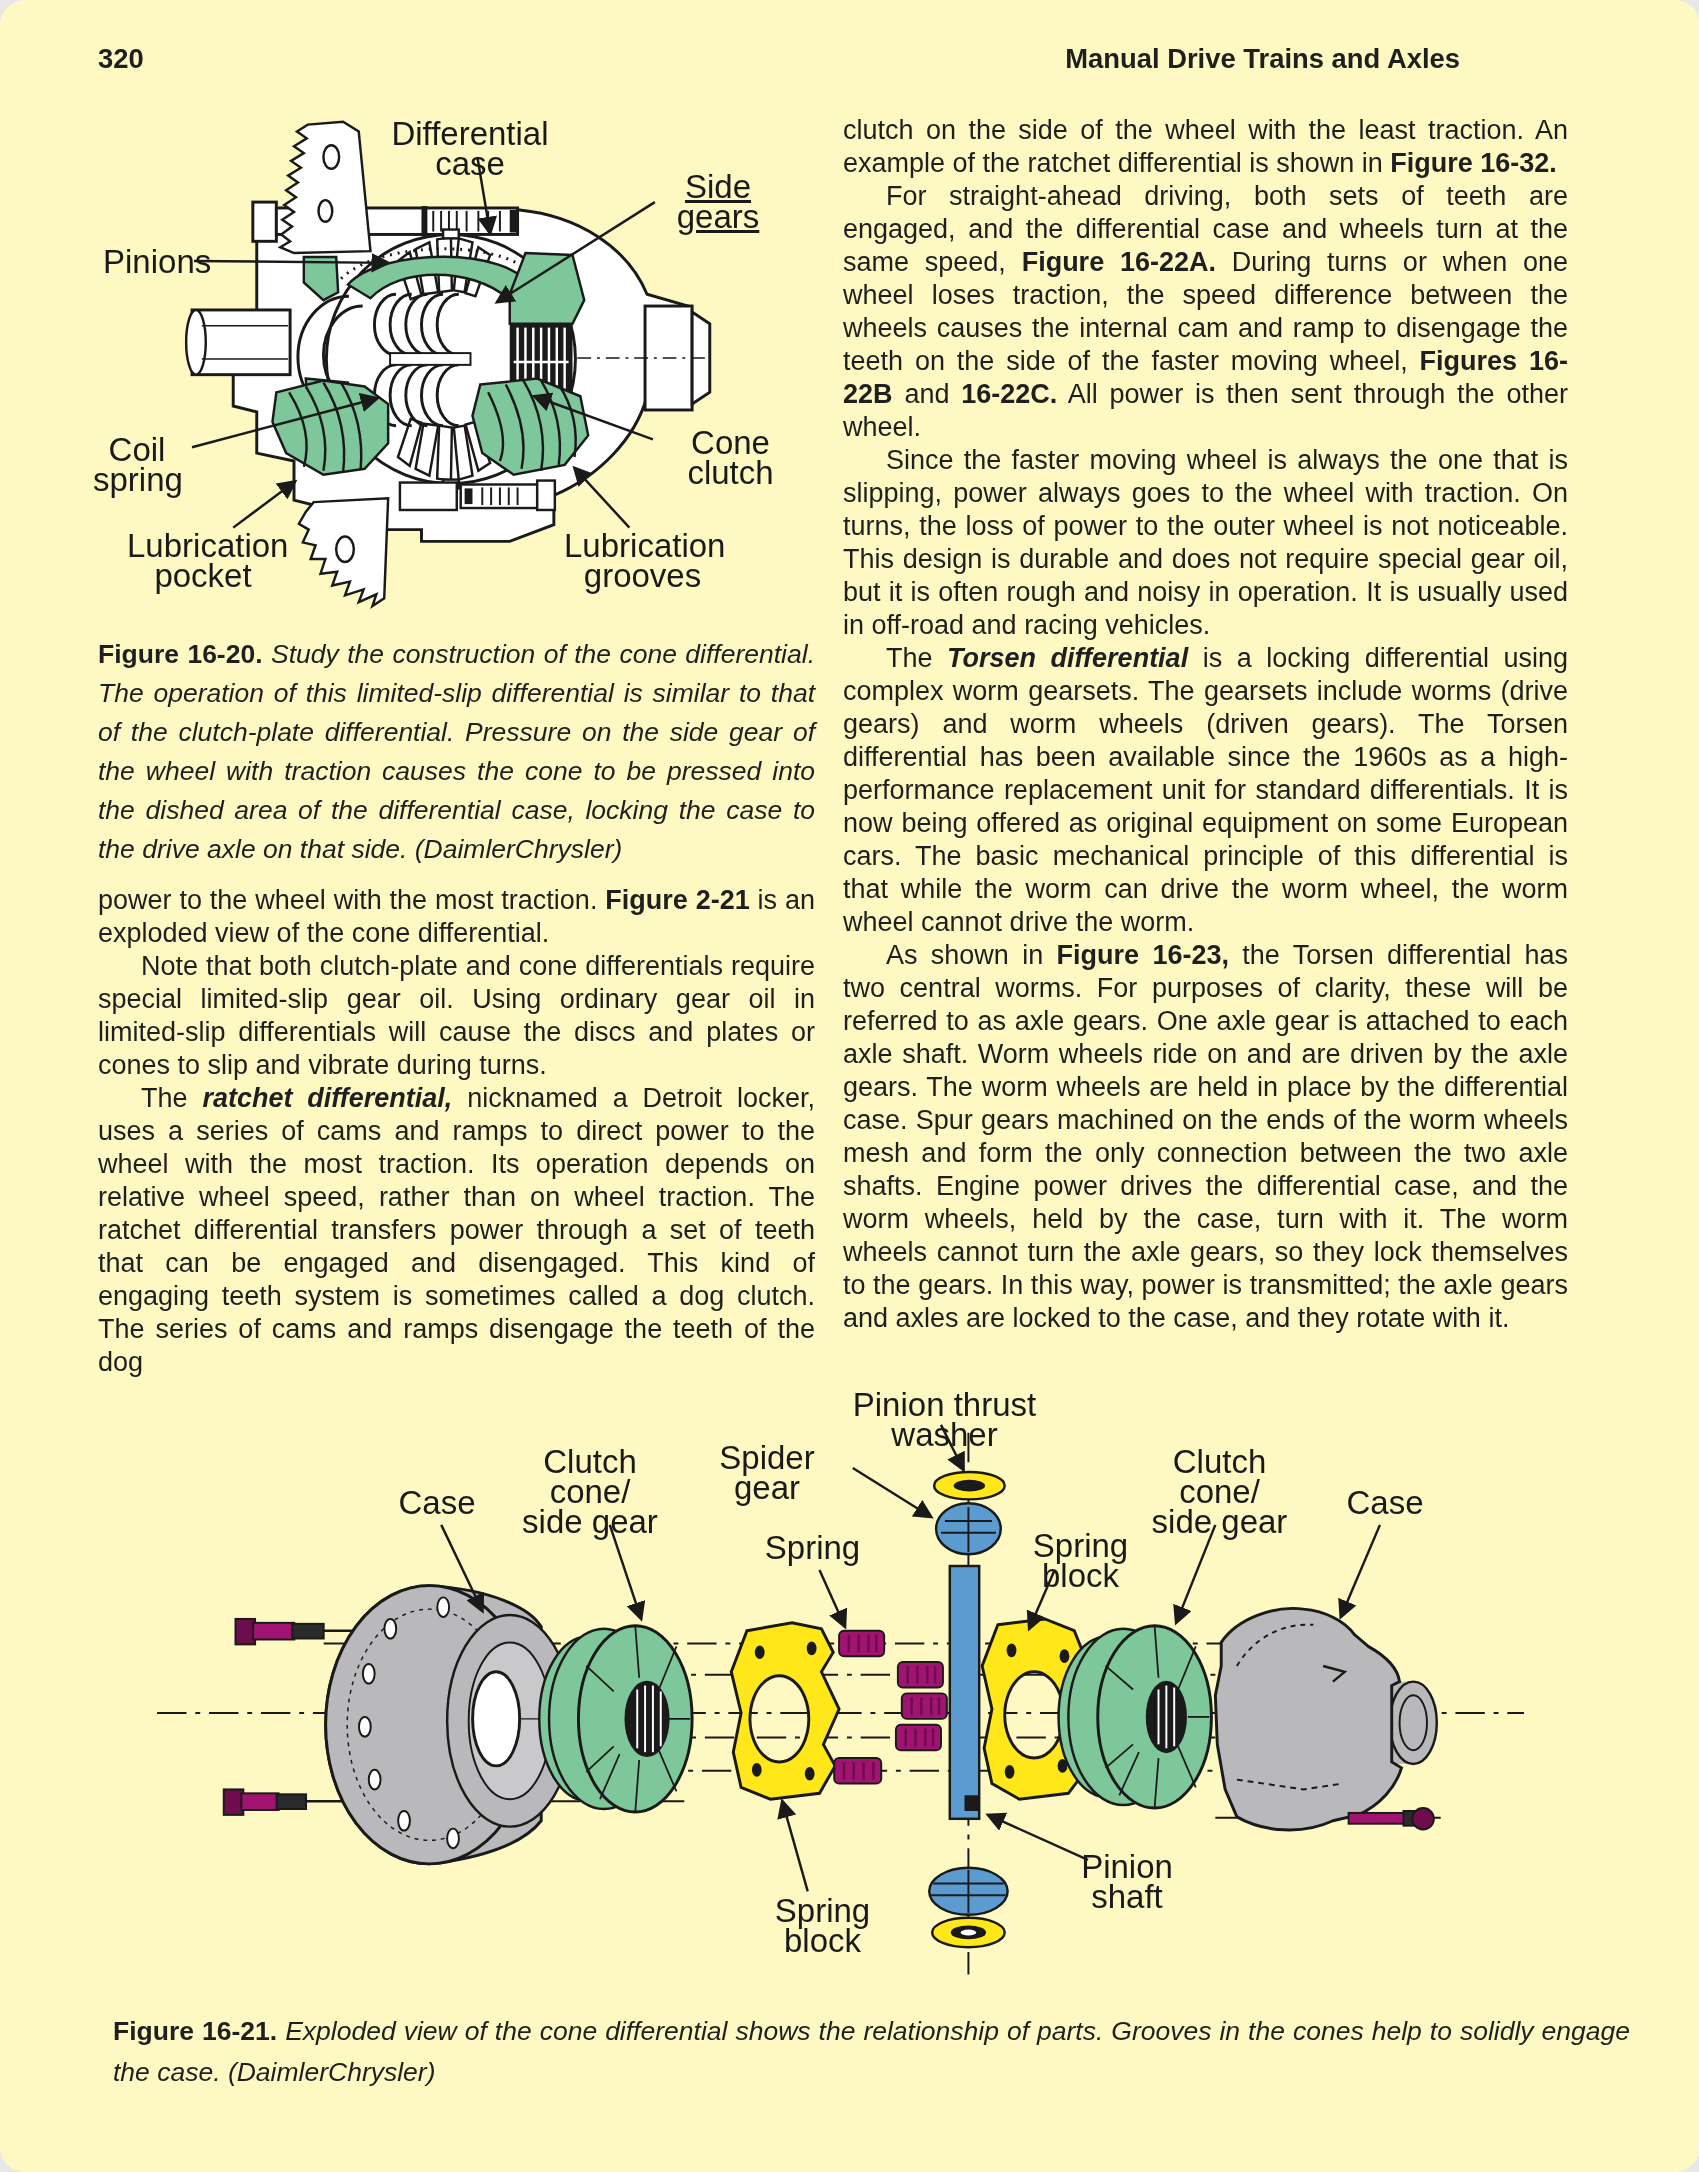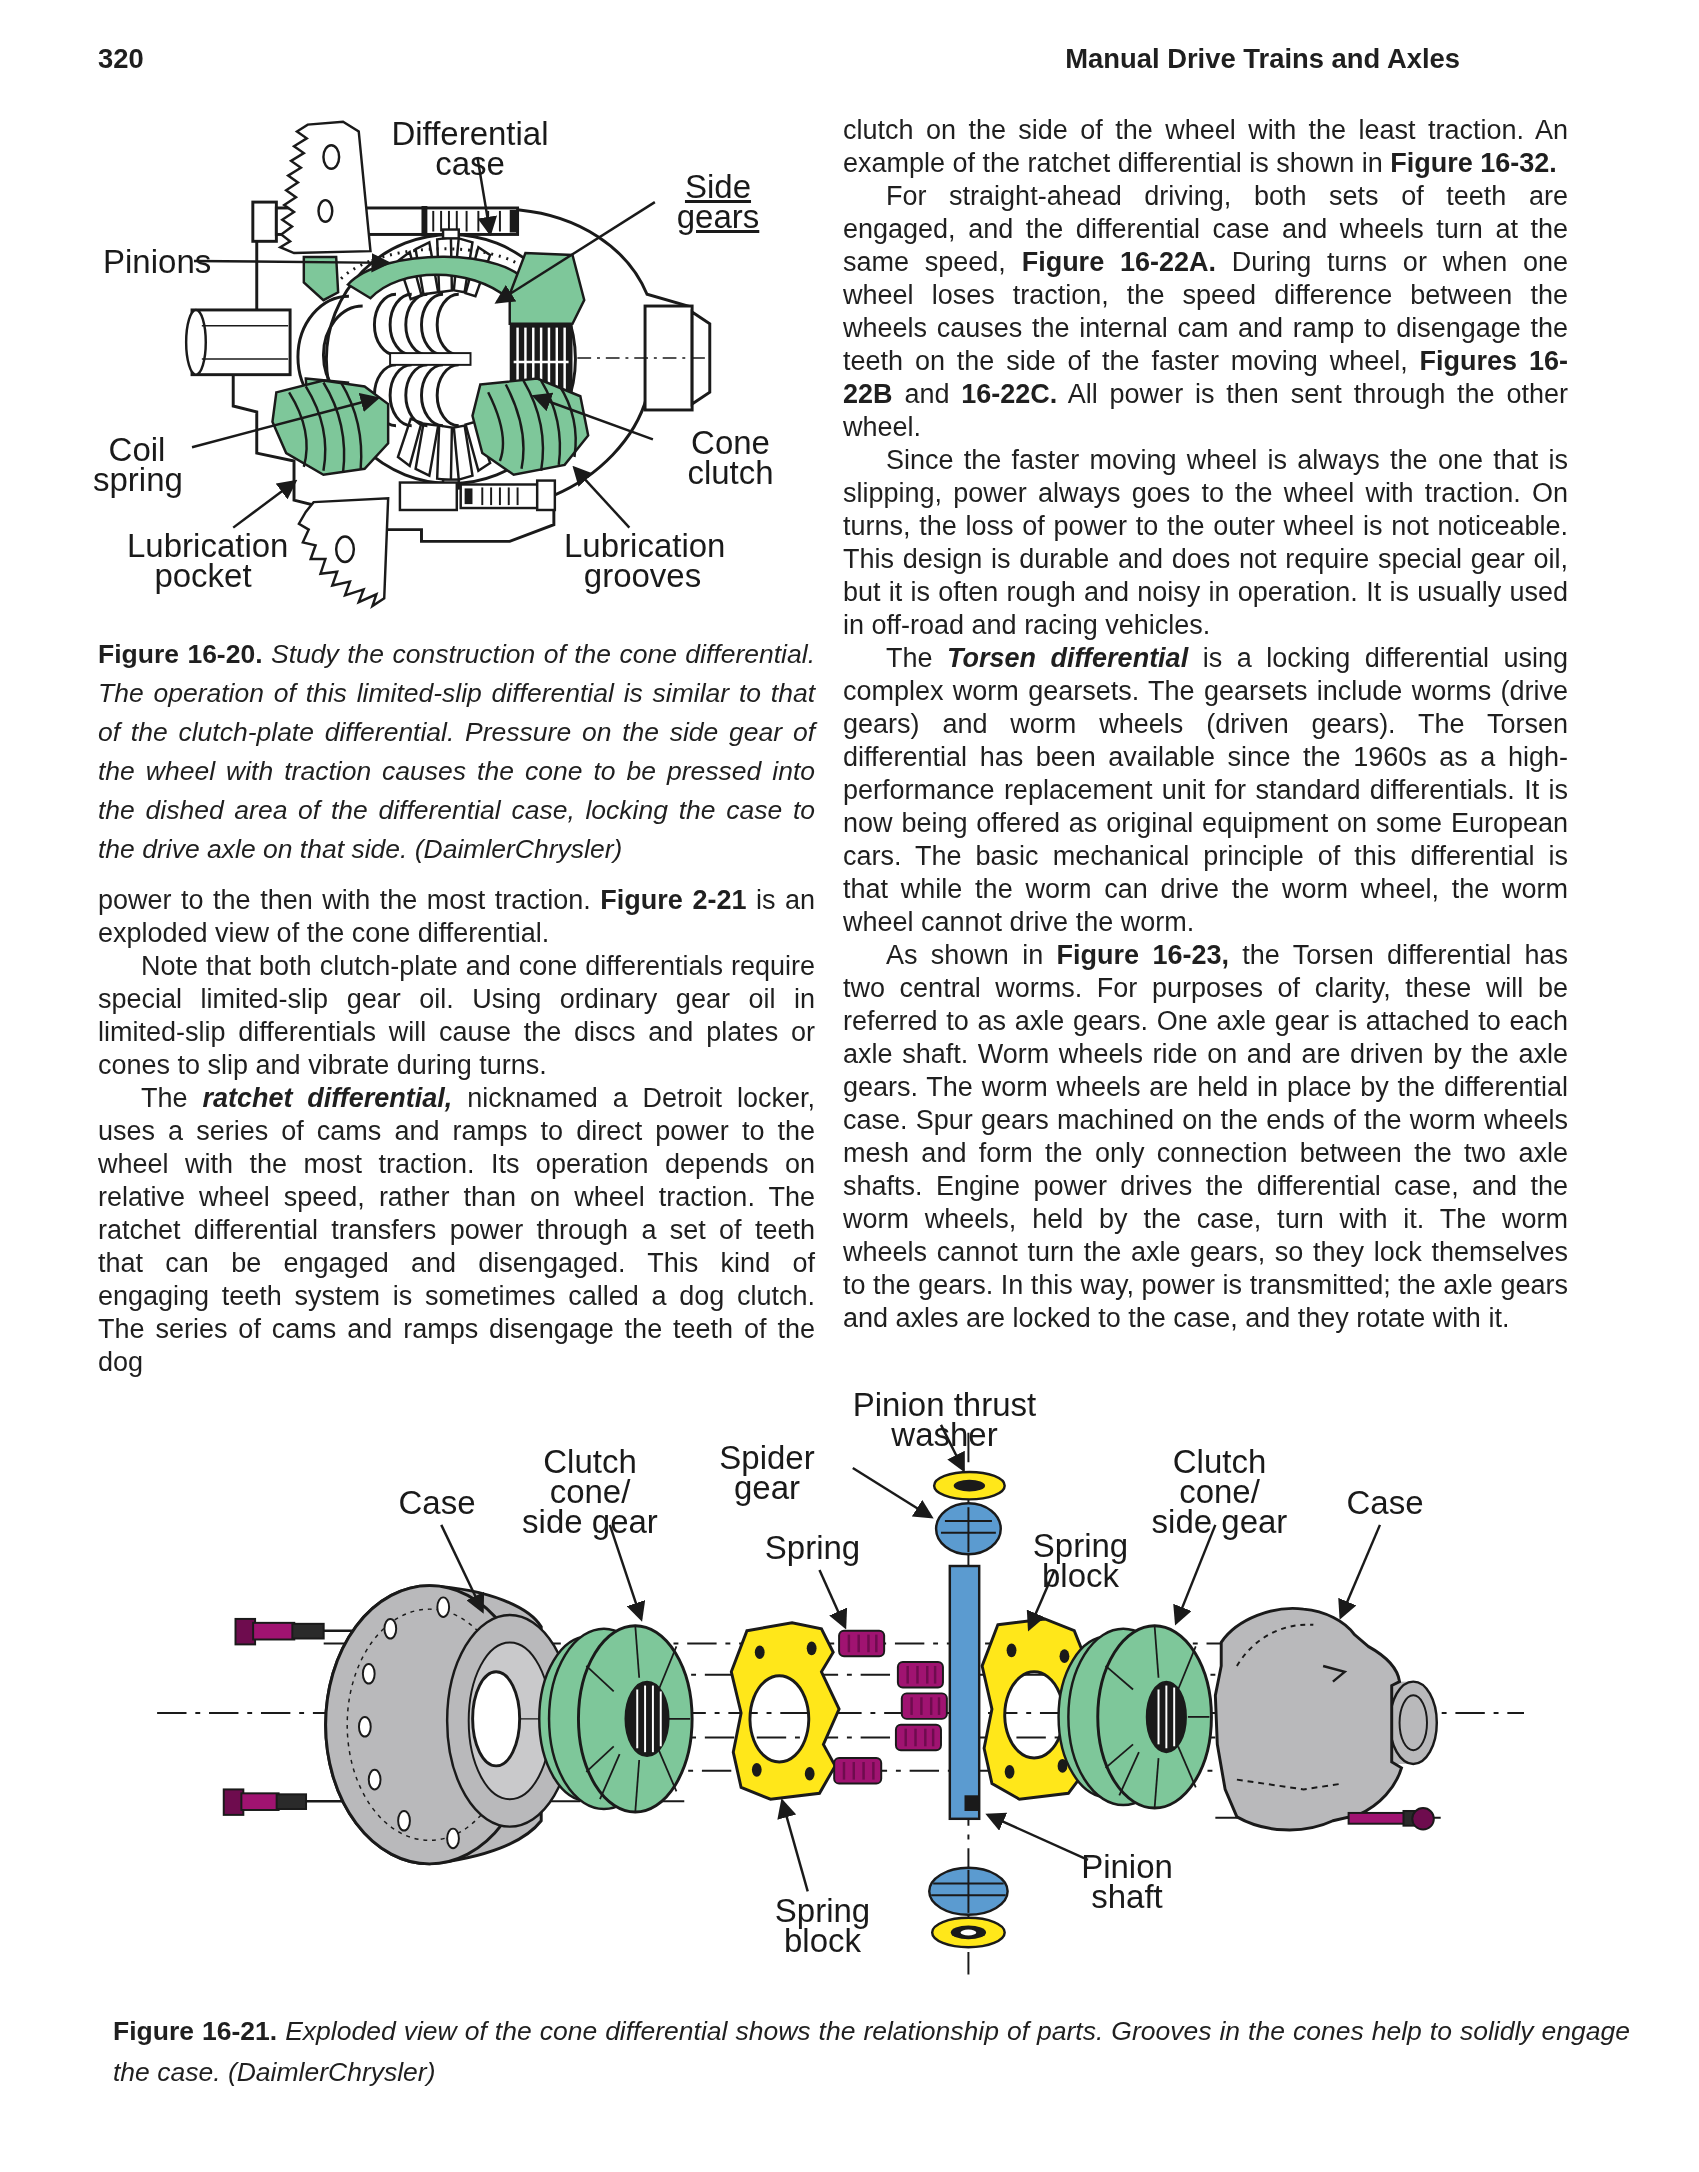--- a/index.html
+++ b/index.html
@@ -1,17 +1,17 @@
 <!DOCTYPE html>
 <html style="--c-green: #7EC79A; --c-yellow: #FFE71A; --c-blue: #5B9BD0; --c-magenta: #A01371; --c-magenta_dark: #6E0C4E; --c-gray: #B9B9BB; --c-line: #1A1A1A;"><head>
 <meta charset="utf-8">
 <style>
   html,body{margin:0;padding:0;background:#e8e8e8;}
-  .page{position:relative;width:1700px;height:2172px;background:#ffffff;color:#1f1f1f;
-        font-family:"Liberation Sans",sans-serif;overflow:hidden;}
+  .page{position:relative;width:1700px;height:2172px;background:#fef9c3;color:#1f1f1f;
+        font-family:"Liberation Sans",sans-serif;overflow:hidden;border-radius:25px;}
   .hdr-num{position:absolute;left:98px;top:43px;font-size:27.4px;font-weight:bold;}
   .hdr-title{position:absolute;left:843px;top:43px;width:617px;text-align:right;font-size:27.4px;font-weight:bold;}
   .col{position:absolute;font-size:27px;text-align:justify;}
   .left-col{left:98px;top:884px;width:717px;line-height:33px;}
   .right-col{left:843px;top:114px;width:725px;line-height:33px;}
   .para{text-indent:43px;margin:0;}
   .para.noindent{text-indent:0;}
   .b{font-weight:bold;}
   .i{font-style:italic;margin-top:36px;}
   .caption{position:absolute;font-size:26.5px;text-align:justify;}
@@ -189,21 +189,21 @@
 spring</div>
   <div class="dlabel" style="left:657px;top:428px;width:147px;">Cone clutch</div>
   <div class="dlabel" style="left:127px;top:531px;width:152px;">Lubrication
 pocket</div>
   <div class="dlabel" style="left:564px;top:531px;width:157px;">Lubrication
 grooves</div>
 
   <div class="caption caption20"><span class="b">Figure 16-20.</span><span class="i"> Study the construction of the cone differential. The operation of this limited-slip differential is similar to that of the clutch-plate differential. Pressure on the side gear of the wheel with traction causes the cone to be pressed into the dished area of the differential case, locking the case to the drive axle on that side. (DaimlerChrysler)</span></div>
 
   <div class="col left-col">
-    <p class="para noindent"><span>power to the then with the most traction. </span><span class="b">Figure 2-21</span><span> is an exploded view of the cone differential.</span></p>
+    <p class="para noindent"><span>power to the wheel with the most traction. </span><span class="b">Figure 2-21</span><span> is an exploded view of the cone differential.</span></p>
     <p class="para"><span>Note that both clutch-plate and cone differentials require special limited-slip gear oil. Using ordinary gear oil in limited-slip differentials will cause the discs and plates or cones to slip and vibrate during turns.</span></p>
     <p class="para"><span>The </span><span class="b i">ratchet differential,</span><span> nicknamed a Detroit locker, uses a series of cams and ramps to direct power to the wheel with the most traction. Its operation depends on relative wheel speed, rather than on wheel traction. The ratchet differential transfers power through a set of teeth that can be engaged and disengaged. This kind of engaging teeth system is sometimes called a dog clutch. The series of cams and ramps disengage the teeth of the dog</span></p>
   </div>
 
   <div class="col right-col">
     <p class="para noindent"><span>clutch on the side of the wheel with the least traction. An example of the ratchet differential is shown in </span><span class="b">Figure 16-32.</span></p>
     <p class="para"><span>For straight-ahead driving, both sets of teeth are engaged, and the differential case and wheels turn at the same speed, </span><span class="b">Figure 16-22A.</span><span> During turns or when one wheel loses traction, the speed difference between the wheels causes the internal cam and ramp to disengage the teeth on the side of the faster moving wheel, </span><span class="b">Figures 16-22B</span><span> and </span><span class="b">16-22C.</span><span> All power is then sent through the other wheel.</span></p>
     <p class="para"><span>Since the faster moving wheel is always the one that is slipping, power always goes to the wheel with traction. On turns, the loss of power to the outer wheel is not noticeable. This design is durable and does not require special gear oil, but it is often rough and noisy in operation. It is usually used in off-road and racing vehicles.</span></p>
     <p class="para"><span>The </span><span class="b i">Torsen differential</span><span> is a locking differential using complex worm gearsets. The gearsets include worms (drive gears) and worm wheels (driven gears). The Torsen differential has been available since the 1960s as a high-performance replacement unit for standard differentials. It is now being offered as original equipment on some European cars. The basic mechanical principle of this differential is that while the worm can drive the worm wheel, the worm wheel cannot drive the worm.</span></p>
     <p class="para"><span>As shown in </span><span class="b">Figure 16-23,</span><span> the Torsen differential has two central worms. For purposes of clarity, these will be referred to as axle gears. One axle gear is attached to each axle shaft. Worm wheels ride on and are driven by the axle gears. The worm wheels are held in place by the differential case. Spur gears machined on the ends of the worm wheels mesh and form the only connection between the two axle shafts. Engine power drives the differential case, and the worm wheels, held by the case, turn with it. The worm wheels cannot turn the axle gears, so they lock themselves to the gears. In this way, power is transmitted; the axle gears and axles are locked to the case, and they rotate with it.</span></p>

